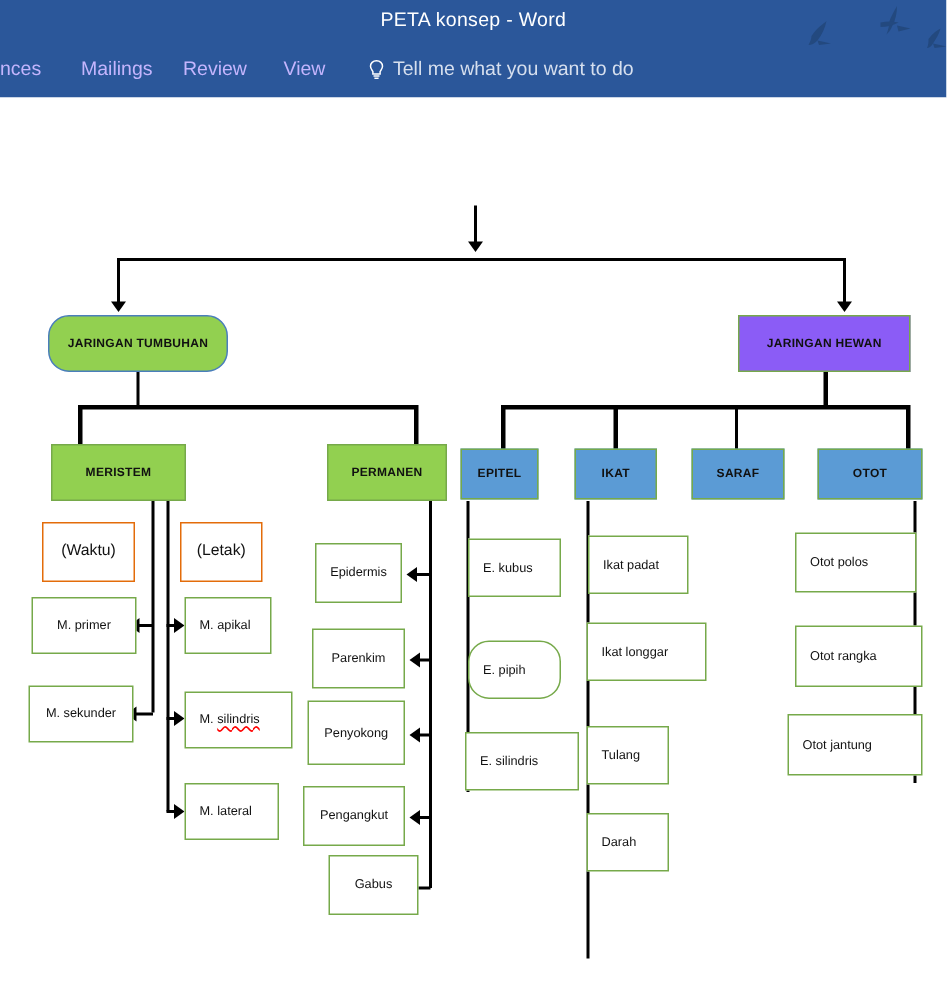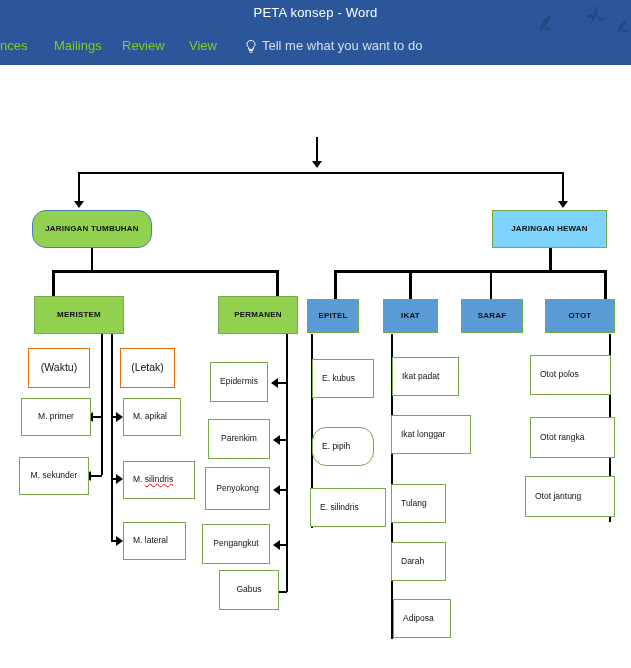--- a/index.html
+++ b/index.html
@@ -19,21 +19,21 @@
   }
   .title-text {
     position: absolute; left: 0; top: 5px; width: 631px;
     text-align: center; color: #ffffff;
     font-size: 13px; letter-spacing: .2px;
   }
   .ribbon-tabs {
     position: absolute; left: 0; top: 38px; height: 24px; width: 631px;
   }
   .rtab {
-    position: absolute; top: 0; color: #84cc16; font-size: 13px;
+    position: absolute; top: 0; color: #c4b5fd; font-size: 13px;
     white-space: nowrap;
   }
   .rtab.dim { color: #d6dfee; }
   .bulb {
     position: absolute; top: 1px; width: 14px; height: 16px;
   }
   .birds { position: absolute; right: 0; top: 0; width: 110px; height: 40px; }
 
   
   .page {
@@ -67,21 +67,21 @@
   }
   .n-root {
     background: #e4e4e4; border: 1.5px solid #000000;
     font-size: 9.5px; font-weight: bold; color: #111; letter-spacing: .3px;
   }
   .n-green {
     background: #92d050; border: 1px solid #4a7ebb;
     font-size: 8px; font-weight: bold; color: #111; letter-spacing: .2px;
   }
   .n-blue {
-    background: #7dd3fc; border: 1px solid #76a94a;
+    background: #8b5cf6; border: 1px solid #76a94a;
     font-size: 8px; font-weight: bold; color: #111; letter-spacing: .2px;
   }
   .n-green2 {
     background: #92d050; border: 1px solid #76a94a;
     font-size: 8px; font-weight: bold; color: #111; letter-spacing: .2px;
   }
   .n-blue2 {
     background: #5b9bd5; border: 1px solid #76a94a;
     font-size: 8px; font-weight: bold; color: #111; letter-spacing: .2px;
   }
@@ -217,20 +217,19 @@
     <div class="node n-leaf" style="left:219px; top:505px; width:60px; height:40px;">Gabus</div>
 
     <div class="node n-leaf tl" style="left:312px; top:294px; width:62px; height:39px;">E. kubus</div>
     <div class="node n-leaf tl" style="left:312px; top:362px; width:62px; height:39px;border-radius:14px;">E. pipih</div>
     <div class="node n-leaf tl" style="left:310px; top:423px; width:76px; height:39px;">E. silindris</div>
 
     <div class="node n-leaf tl" style="left:392px; top:292px; width:67px; height:39px;">Ikat padat</div>
     <div class="node n-leaf tl" style="left:391px; top:350px; width:80px; height:39px;">Ikat longgar</div>
     <div class="node n-leaf tl" style="left:391px; top:419px; width:55px; height:39px;">Tulang</div>
     <div class="node n-leaf tl" style="left:391px; top:477px; width:55px; height:39px;">Darah</div>
-    <div class="node n-leaf tl" style="left:393px; top:534px; width:58px; height:39px;">Adiposa</div>
 
     <div class="node n-leaf tl" style="left:530px; top:290px; width:81px; height:40px;">Otot polos</div>
     <div class="node n-leaf tl" style="left:530px; top:352px; width:85px; height:41px;">Otot rangka</div>
     <div class="node n-leaf tl" style="left:525px; top:411px; width:90px; height:41px;">Otot jantung</div>
 
   </div>
 </div>
 
 </body></html>

